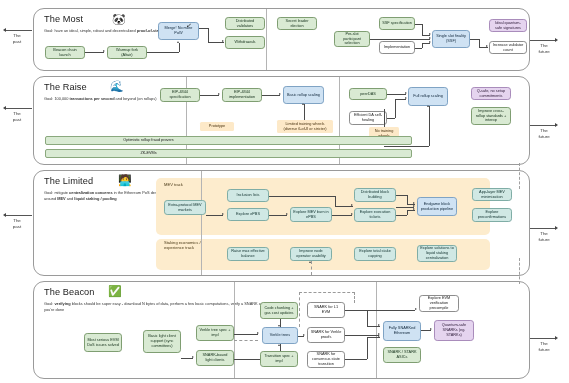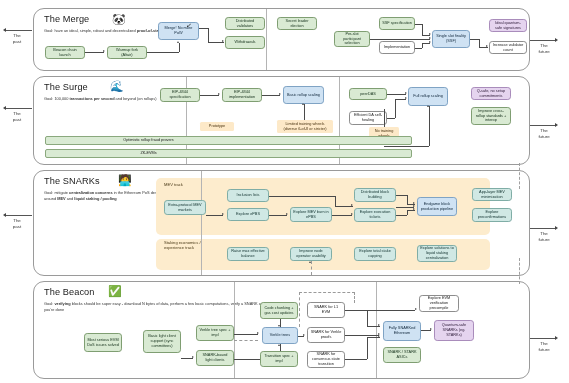--- a/index.html
+++ b/index.html
@@ -57,21 +57,21 @@
   .divider{position:absolute;width:.7px;background:#b4b4b4;}
   .vdash-sec{position:absolute;width:0;border-left:.8px dashed #a0a0a0;}
   .check{position:absolute;font-size:7px;color:#111;font-weight:bold;transform:rotate(8deg);}
 </style>
 </head>
 <body>
 
 <div id="root">
 
   <div class="section" style="top:8px;height:61px;">
-    <div class="sec-title">The Merge</div>
+    <div class="sec-title">The Most</div>
     <div class="sec-emoji" style="left:78px;top:5px;">🐼</div>
     <div class="sec-goal" style="left:10px;top:19px;">
       Goal: have an ideal, simple, robust and decentralized <b>proof-of-stake consensus</b>
     </div>
 
     <div class="divider" style="left:232px;top:0;height:61px;"></div>
 
     <div class="node n-green" style="left:11px;top:37px;width:40px;height:13px;">Beacon chain launch</div>
     <div class="h" style="left:51px;top:43px;width:19px;"></div>
       <div class="hd" style="left:69px;top:41.3px;"></div>
@@ -112,21 +112,21 @@
     <div class="h" style="left:436px;top:30px;width:9px;"></div>
     <div class="v" style="left:444.5px;top:30px;height:8px;"></div>
     <div class="h" style="left:444.5px;top:38px;width:9px;"></div>
       <div class="hd" style="left:452px;top:36.3px;"></div>
 
     <div class="node n-purple" style="left:455px;top:10px;width:38px;height:13px;">Ideal quantum-safe signatures</div>
     <div class="node n-white" style="left:455px;top:32px;width:38px;height:13px;">Increase validator count</div>
   </div>
 
   <div class="section" style="top:76px;height:87px;">
-    <div class="sec-title">The Surge</div>
+    <div class="sec-title">The Raise</div>
     <div class="sec-emoji" style="left:76px;top:4px;">🌊</div>
     <div class="sec-goal" style="left:10px;top:19px;">
       Goal: 100,000 <b>transactions per second</b> and beyond (on rollups)
     </div>
 
     <div class="divider" style="left:152px;top:0;height:87px;"></div>
     <div class="divider" style="left:305px;top:0;height:87px;"></div>
 
     <div class="node n-green" style="left:126px;top:11px;width:40px;height:14px;">EIP-4844 specification</div>
     <div class="h" style="left:166px;top:18px;width:19px;"></div>
@@ -162,21 +162,21 @@
 
     <div class="node n-bar" style="left:11px;top:59px;width:367px;height:9px;">
         <span style="margin-left:-160px;">Optimistic rollup fraud provers</span>
       </div>
     <div class="node n-bar" style="left:11px;top:72px;width:367px;height:9px;">
         <span style="margin-left:-160px;">ZK-EVMs</span>
       </div>
   </div>
 
   <div class="section" style="top:170px;height:104px;">
-    <div class="sec-title">The SNARKs</div>
+    <div class="sec-title">The Limited</div>
     <div class="sec-emoji" style="left:84px;top:4px;">🧑‍💻</div>
     <div class="sec-goal" style="left:10px;top:19px;">
       Goal: mitigate <b>centralization concerns</b> in the Ethereum PoS design, particularly around <b>MEV</b> and <b>liquid staking / pooling</b>
     </div>
 
     <div class="band" style="left:122px;top:7px;width:334px;height:57px;"></div>
     <div class="band-lbl" style="left:130px;top:11px;">MEV track</div>
     <div class="band" style="left:122px;top:68px;width:334px;height:31px;"></div>
     <div class="band-lbl" style="left:130px;top:69px;width:55px;line-height:1.3;">Staking economics / experience track</div>
 

